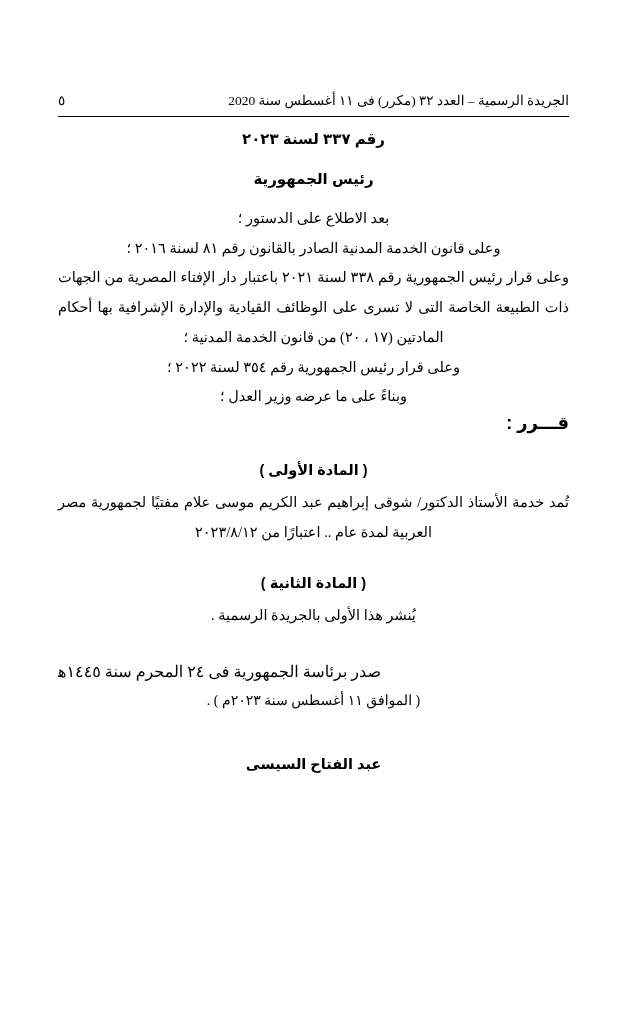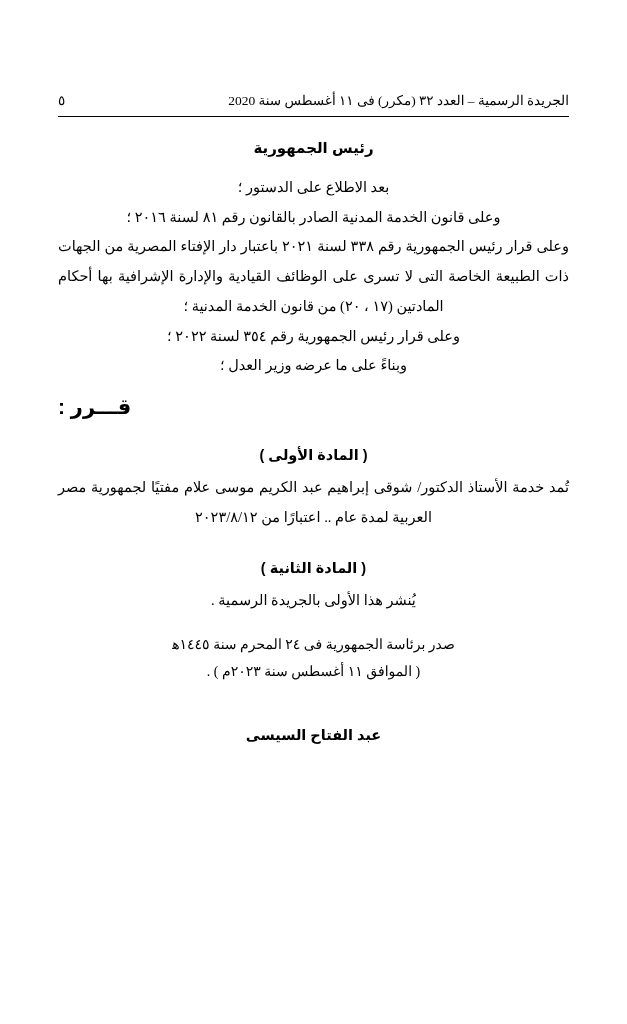--- a/index.html
+++ b/index.html
@@ -85,24 +85,23 @@
     text-align: center;
   }
   .clause.justified {
     text-align: justify;
     text-align-last: center;
     text-justify: inter-word;
   }
 
   
   .decision-word {
-    text-align: left;
+    text-align: right;
     font-weight: bold;
-    font-size: 21px;
-    margin-top: 14px;
+    font-size: 18px;
     letter-spacing: 2px;
     font-family: "Liberation Sans", "DejaVu Sans", sans-serif;
   }
 
   
   .article-heading {
     text-align: center;
     font-weight: bold;
     font-size: 14.5px;
     margin-top: 28px;
@@ -114,24 +113,24 @@
     margin-top: 10px;
     text-align: justify;
     text-align-last: center;
   }
   .article-body.single {
     text-align: center;
   }
 
   
   .issued-line {
-    text-align: center;
-    font-size: 14px;
+    text-align: left;
+    font-size: 16px;
     line-height: 1.9;
-    margin-top: 16px;
+    margin-top: 26px;
   }
   .equiv-line {
     text-align: center;
     font-size: 14px;
     line-height: 1.9;
   }
   .signature {
     font-weight: bold;
     font-size: 14.5px;
     margin-top: 20px;
@@ -150,20 +149,21 @@
 
 <div class="page">
 
   <div class="header-row">
     <div class="header-title">الجريدة الرسمية – العدد ٣٢ (مكرر)  فى ١١ أغسطس سنة 2020</div>
     <div class="header-page-number">٥</div>
   </div>
   <hr class="rule">
 
 
+  <div class="doc-subtitle">رقم ٣٣٧ لسنة ٢٠٢٣</div>
 
   <div class="issuer">رئيس الجمهورية</div>
 
   <div class="clauses">
     <div class="clause">بعد الاطلاع على الدستور ؛</div>
     <div class="clause">وعلى قانون الخدمة المدنية الصادر بالقانون رقم ٨١ لسنة ٢٠١٦ ؛</div>
     <div class="clause justified">وعلى قرار رئيس الجمهورية رقم ٣٣٨ لسنة ٢٠٢١ باعتبار دار الإفتاء المصرية من الجهات ذات الطبيعة الخاصة التى لا تسرى على الوظائف القيادية والإدارة الإشرافية بها أحكام المادتين (١٧ ، ٢٠) من قانون الخدمة المدنية ؛</div>
     <div class="clause">وعلى قرار رئيس الجمهورية رقم ٣٥٤ لسنة ٢٠٢٢ ؛</div>
     <div class="clause">وبناءً على ما عرضه وزير العدل ؛</div>
   </div>

